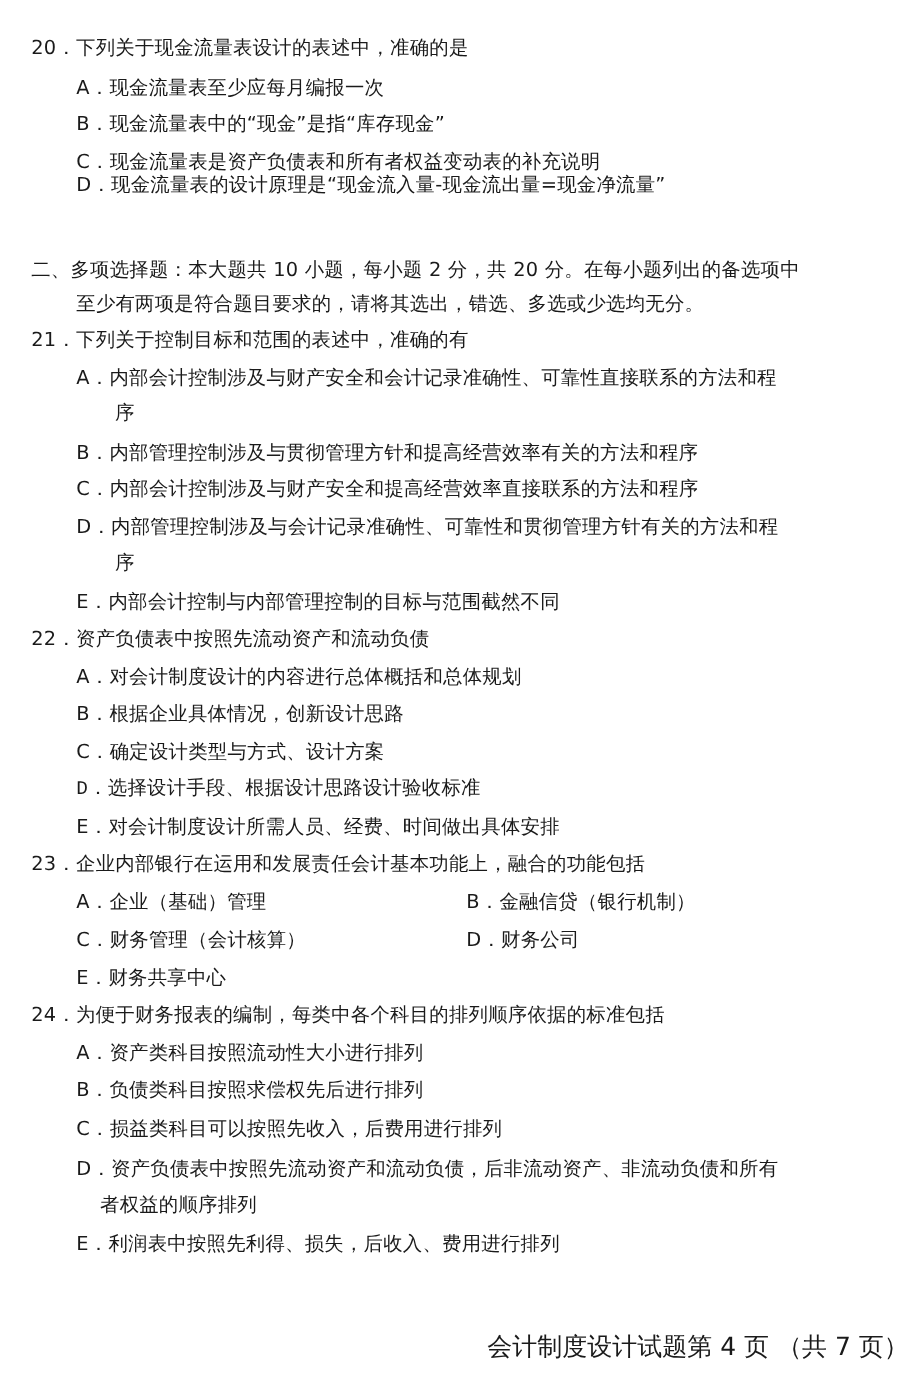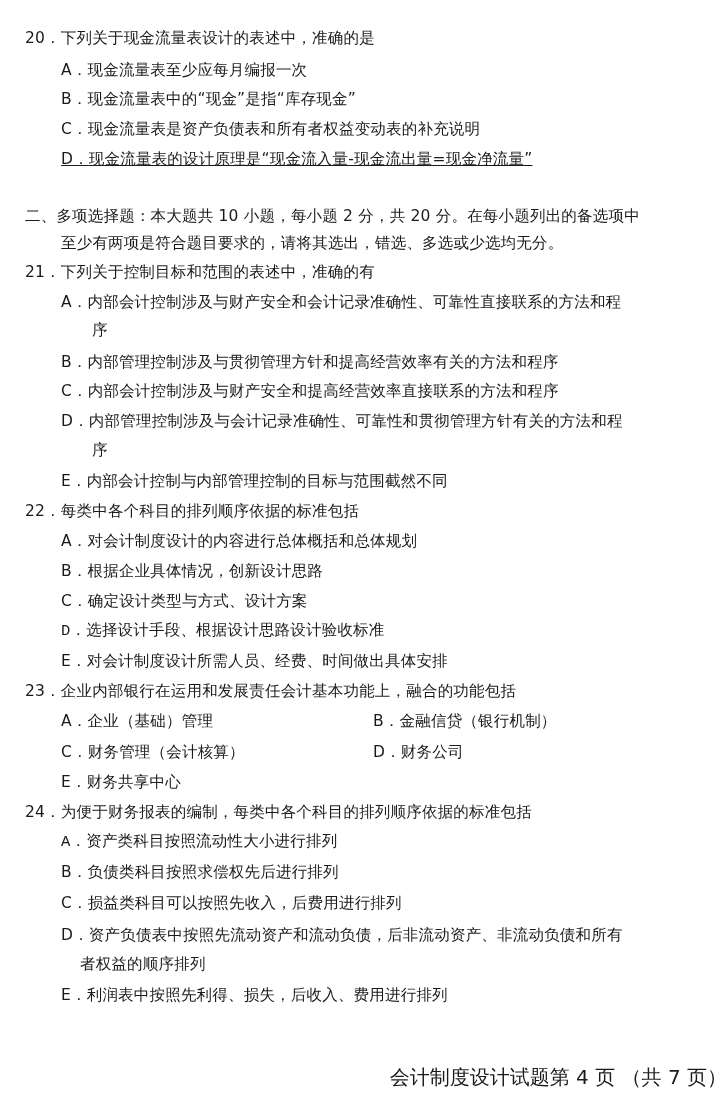--- a/index.html
+++ b/index.html
@@ -26,21 +26,21 @@
   </div>
   <div class="line" style="left:61px;top:60px;">
     <span>A．</span><span>现金流量表至少应每月编报一次</span>
   </div>
   <div class="line" style="left:61px;top:89px;">
     <span>B．</span><span>现金流量表中的“现金”是指“库存现金”</span>
   </div>
   <div class="line" style="left:61px;top:119px;">
     <span>C．</span><span>现金流量表是资产负债表和所有者权益变动表的补充说明</span>
   </div>
-  <div class="line" style="left:61px;top:149px;text-decoration:underline;">
+  <div class="line" style="left:61px;top:138px;">
     <span>D．</span><span>现金流量表的设计原理是“现金流入量-现金流出量=现金净流量”</span>
   </div>
 
   <div class="line" style="left:25px;top:206px;">二、多项选择题：本大题共 10 小题，每小题 2 分，共 20 分。在每小题列出的备选项中</div>
   <div class="line" style="left:61px;top:233px;">至少有两项是符合题目要求的，请将其选出，错选、多选或少选均无分。</div>
 
   <div class="line" style="left:25px;top:262px;">
     <span class="num">21．</span><span>下列关于控制目标和范围的表述中，准确的有</span>
   </div>
   <div class="line" style="left:61px;top:292px;">
@@ -55,21 +55,21 @@
   </div>
   <div class="line" style="left:61px;top:411px;">
     <span>D．</span><span>内部管理控制涉及与会计记录准确性、可靠性和贯彻管理方针有关的方法和程</span>
   </div>
   <div class="line" style="left:92px;top:440px;">序</div>
   <div class="line" style="left:61px;top:471px;">
     <span>E．</span><span>内部会计控制与内部管理控制的目标与范围截然不同</span>
   </div>
 
   <div class="line" style="left:25px;top:501px;">
-    <span class="num">22．</span><span>每类中各个科目的排列顺序依据的标准包括</span>
+    <span class="num">22．</span><span>资产负债表中按照先流动资产和流动负债</span>
   </div>
   <div class="line" style="left:61px;top:561px;">
     <span>B．</span><span>根据企业具体情况，创新设计思路</span>
   </div>
   <div class="line" style="left:61px;top:531px;">
     <span>A．</span><span>对会计制度设计的内容进行总体概括和总体规划</span>
   </div>
   <div class="line" style="left:61px;top:591px;">
     <span>C．</span><span>确定设计类型与方式、设计方案</span>
   </div>
@@ -95,21 +95,21 @@
   <div class="line" style="left:373px;top:742px;">
     <span>D．</span><span>财务公司</span>
   </div>
   <div class="line" style="left:61px;top:772px;">
     <span>E．</span><span>财务共享中心</span>
   </div>
 
   <div class="line" style="left:25px;top:802px;">
     <span class="num">24．</span><span>为便于财务报表的编制，每类中各个科目的排列顺序依据的标准包括</span>
   </div>
-  <div class="line" style="left:61px;top:832px;font-family:Liberation Mono, monospace;">
+  <div class="line" style="left:61px;top:832px;">
     <span>A．</span><span>资产类科目按照流动性大小进行排列</span>
   </div>
   <div class="line" style="left:61px;top:862px;">
     <span>B．</span><span>负债类科目按照求偿权先后进行排列</span>
   </div>
   <div class="line" style="left:61px;top:893px;">
     <span>C．</span><span>损益类科目可以按照先收入，后费用进行排列</span>
   </div>
   <div class="line" style="left:61px;top:925px;">
     <span>D．</span><span>资产负债表中按照先流动资产和流动负债，后非流动资产、非流动负债和所有</span>

